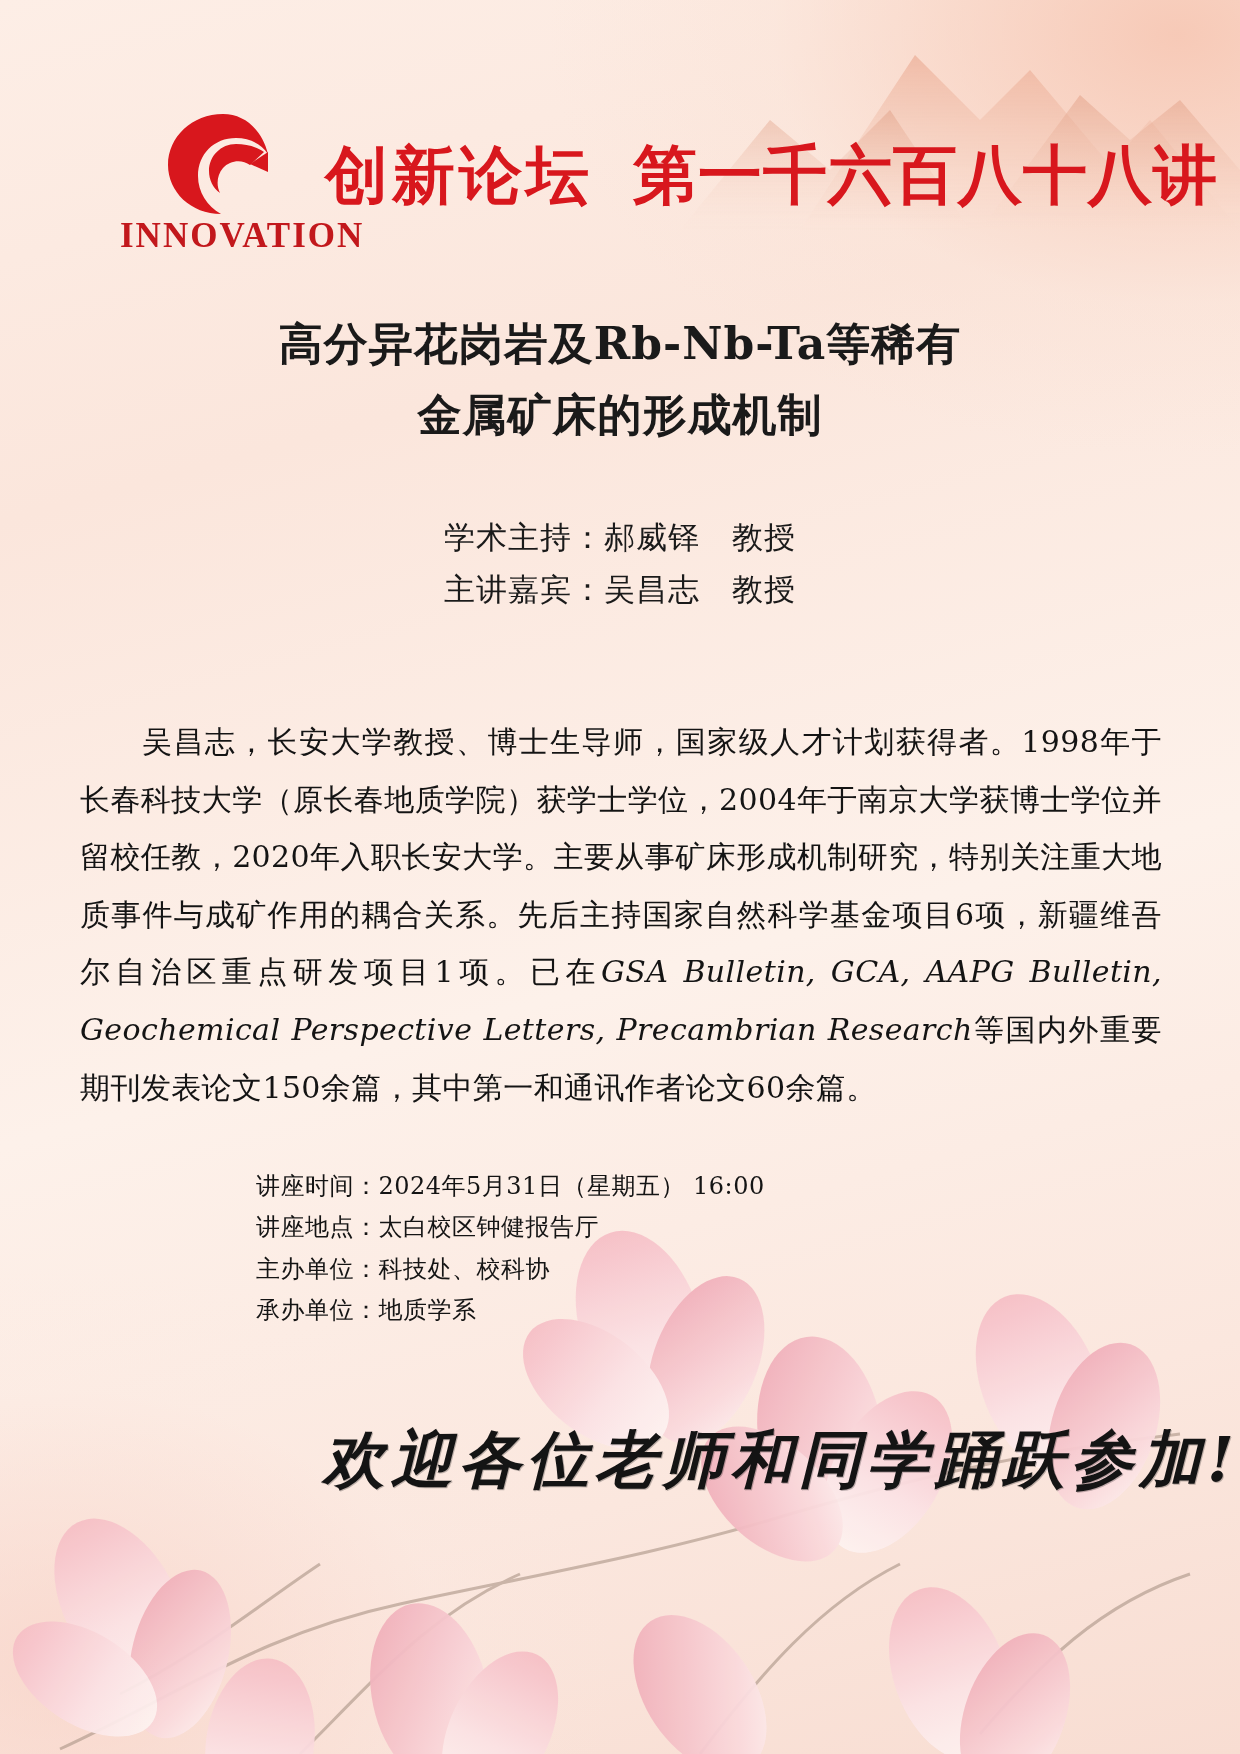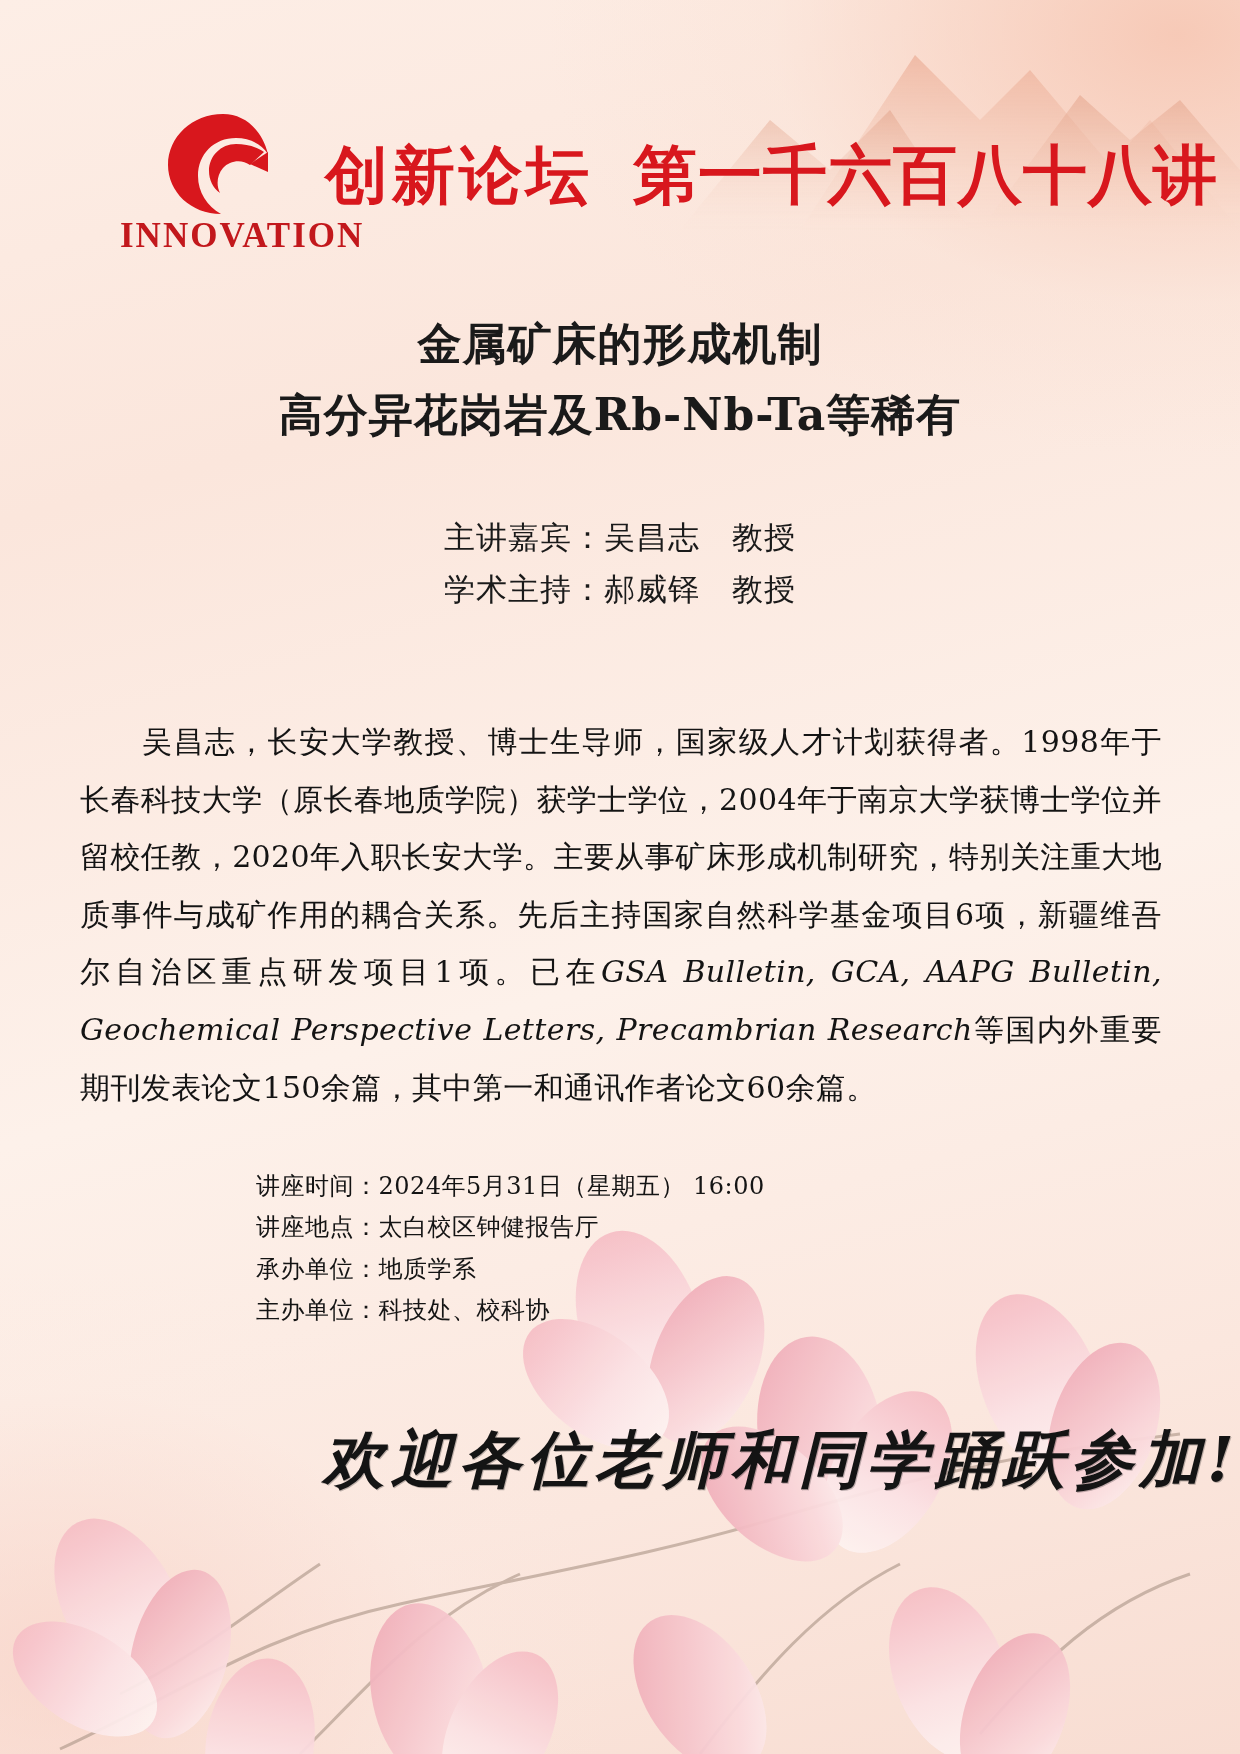--- a/index.html
+++ b/index.html
@@ -258,33 +258,33 @@
       </svg>
       <div class="logo-text">INNOVATION</div>
     </div>
     <div class="header-titles">
       <div class="forum-name">创新论坛</div>
       <div class="lecture-no">第一千六百八十八讲</div>
     </div>
   </div>
 
   <div class="talk-title">
+    <div>高分异花岗岩及Rb-Nb-Ta等稀有</div>
     <div>金属矿床的形成机制</div>
-    <div>高分异花岗岩及Rb-Nb-Ta等稀有</div>
   </div>
 
   <div class="speakers">
+    <div>学术主持：郝威铎　教授</div>
     <div>主讲嘉宾：吴昌志　教授</div>
-    <div>学术主持：郝威铎　教授</div>
   </div>
 
   <p class="bio"><span>吴昌志，长安大学教授、博士生导师，国家级人才计划获得者。1998年于长春科技大学（原长春地质学院）获学士学位，2004年于南京大学获博士学位并留校任教，2020年入职长安大学。主要从事矿床形成机制研究，特别关注重大地质事件与成矿作用的耦合关系。先后主持国家自然科学基金项目6项，新疆维吾尔自治区重点研发项目1项。已在</span><i>GSA Bulletin, GCA, AAPG Bulletin, Geochemical Perspective Letters, Precambrian Research</i><span>等国内外重要期刊发表论文150余篇，其中第一和通讯作者论文60余篇。</span></p>
 
   <div class="info">
     <div class="info-row">讲座时间：2024年5月31日（星期五）  16:00</div>
     <div class="info-row">讲座地点：太白校区钟健报告厅</div>
+    <div class="info-row">主办单位：科技处、校科协</div>
     <div class="info-row">承办单位：地质学系</div>
-    <div class="info-row">主办单位：科技处、校科协</div>
   </div>
 
   <div class="slogan">欢迎各位老师和同学踊跃参加!</div>
 
 </div>
 
 </body></html>

